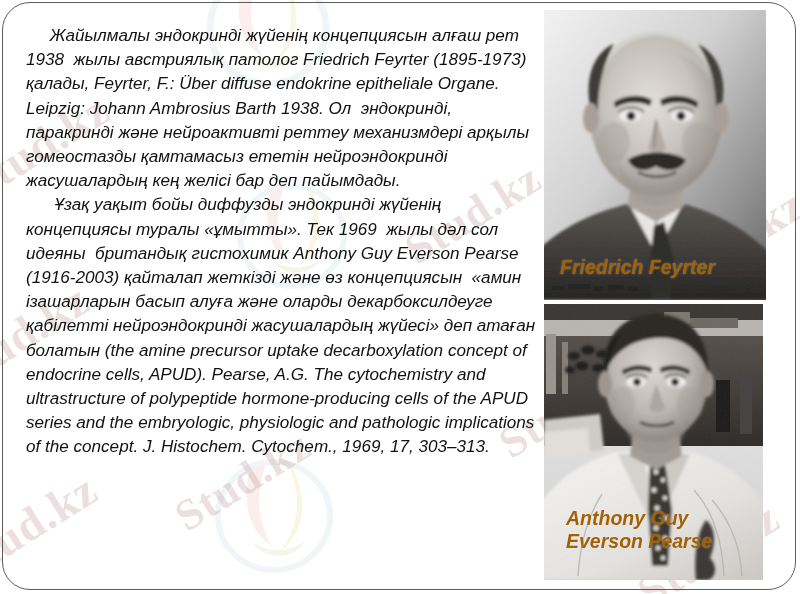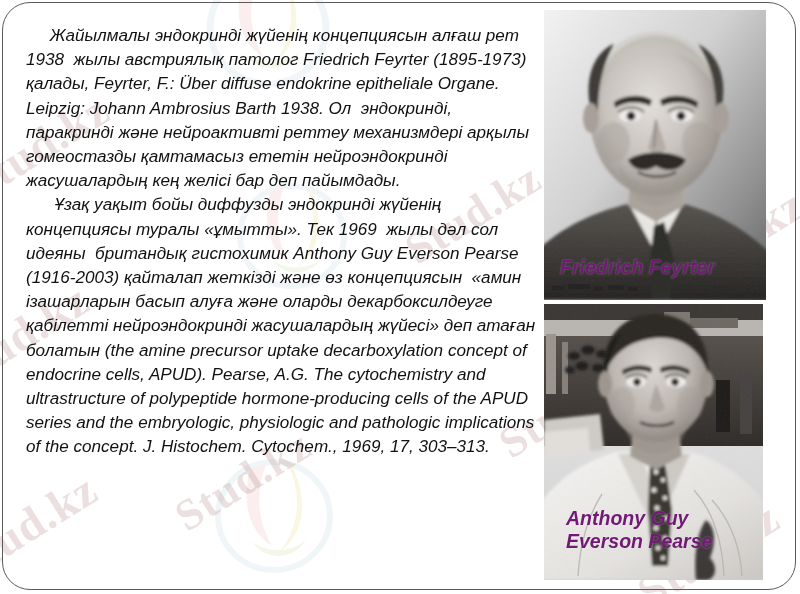--- a/index.html
+++ b/index.html
@@ -104,21 +104,21 @@
   }
 
   .caption {
     position: absolute;
     z-index: 30;
     font-family: "Liberation Sans", sans-serif;
     font-style: italic;
     font-weight: bold;
     font-size: 19.5px;
     line-height: 23px;
-    color: #701a75;
+    color: #a16207;
     white-space: pre-line;
     text-shadow: 0 0 2px rgba(255,255,255,0.35);
   }
   #caption1 {
     left: 560px;
     top: 256px;
   }
   #caption2 {
     left: 566px;
     top: 481px;

